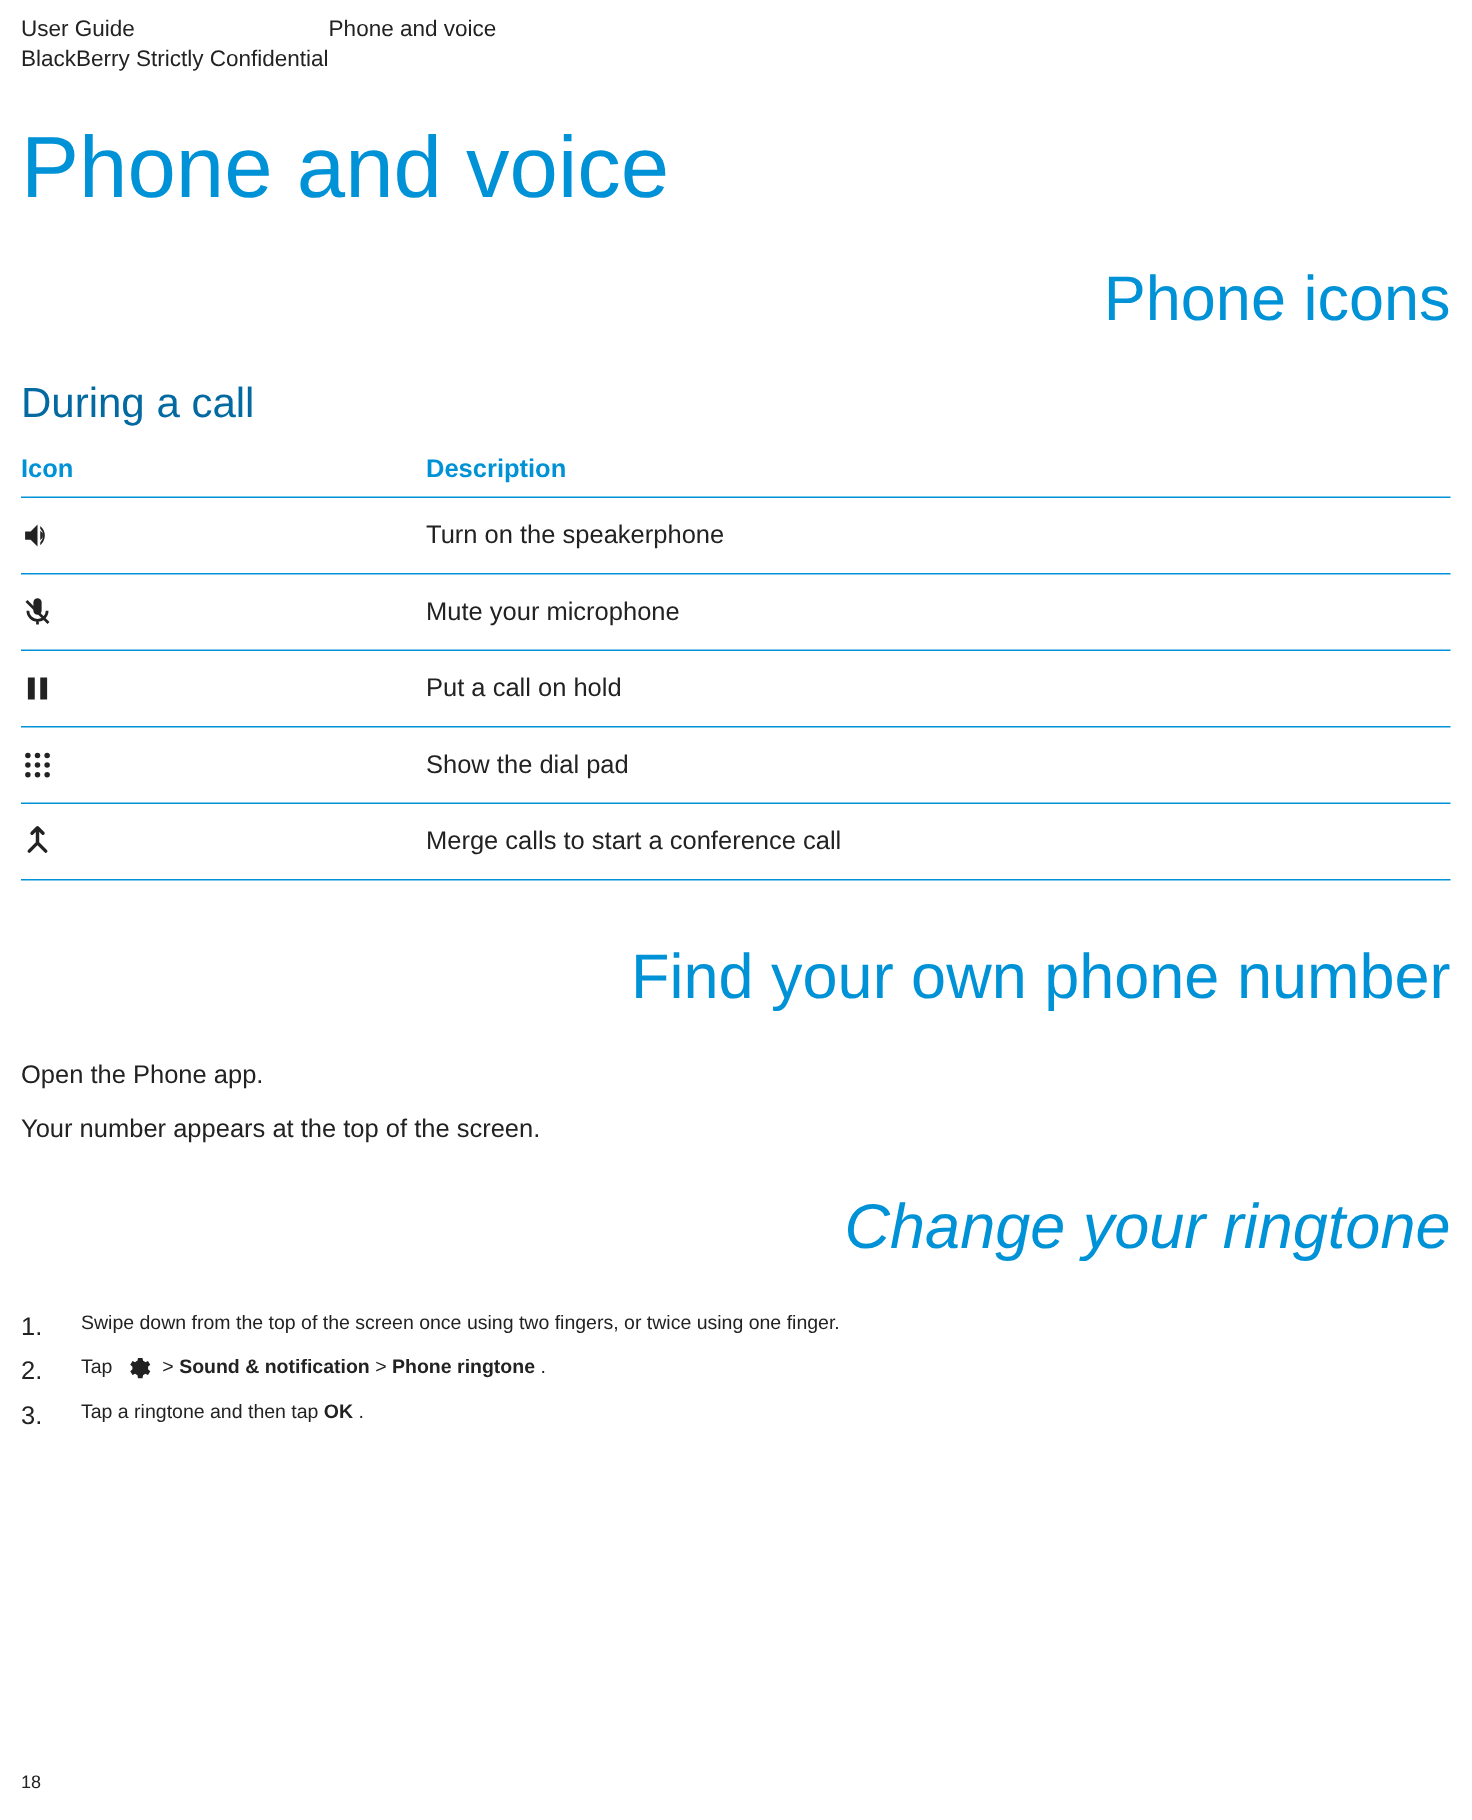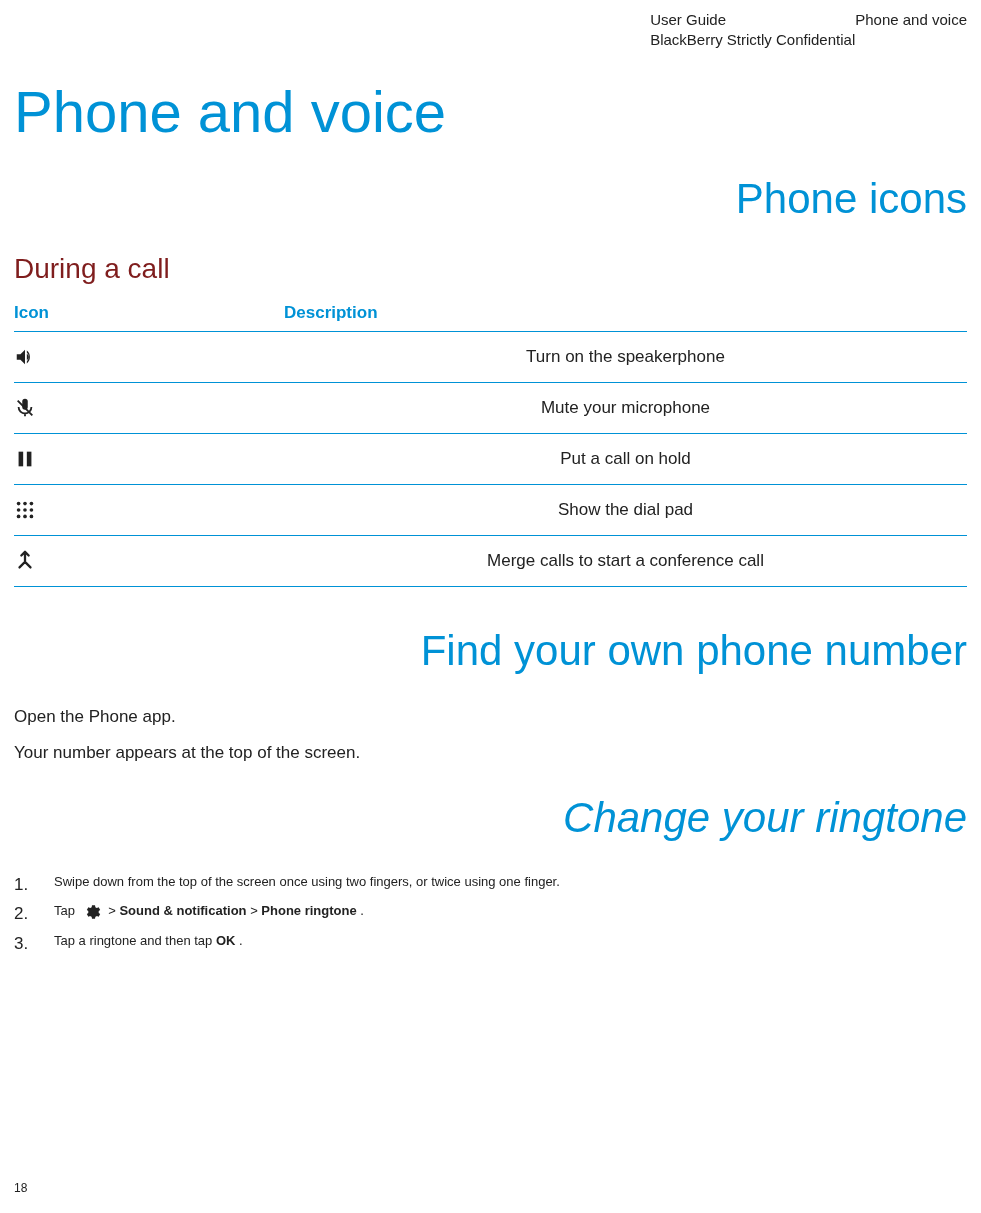--- a/index.html
+++ b/index.html
@@ -11,21 +11,21 @@
     color: #222;
     position: relative;
   }
   .page {
     padding: 10px 14px 0 14px;
     position: relative;
     height: 100%;
   }
   .header {
     display: flex;
-    justify-content: flex-end;
+    justify-content: flex-start;
     font-size: 15px;
     line-height: 1.3;
     color: #222;
     margin-bottom: 29px;
   }
   .header .right {
     text-align: right;
   }
   h1.title {
     font-size: 58px;
@@ -36,21 +36,21 @@
   h2.section {
     font-size: 42px;
     font-weight: 300;
     color: #0092d6;
     margin: 20px 0 30px 0;
     text-align: right;
   }
   h3.subsection {
     font-size: 28px;
     font-weight: 400;
-    color: #7f1d1d;
+    color: #0369a1;
     margin: 30px 0 10px 0;
   }
   table.icon-table {
     width: 100%;
     border-collapse: collapse;
   }
   table.icon-table th {
     text-align: left;
     color: #0092d6;
     font-size: 17px;
@@ -58,21 +58,20 @@
     padding: 8px 0;
     border-bottom: 1px solid #0092d6;
   }
   table.icon-table th.col-icon { width: 270px; }
   table.icon-table td {
     padding: 14px 0;
     border-bottom: 1px solid #0092d6;
     vertical-align: middle;
     font-size: 17px;
     color: #222;
-    text-align: center;
   }
   table.icon-table td.icon-cell svg {
     width: 22px;
     height: 22px;
     display: block;
   }
   .body-text {
     font-size: 17px;
     margin: 12px 0;
     line-height: 1.4;

